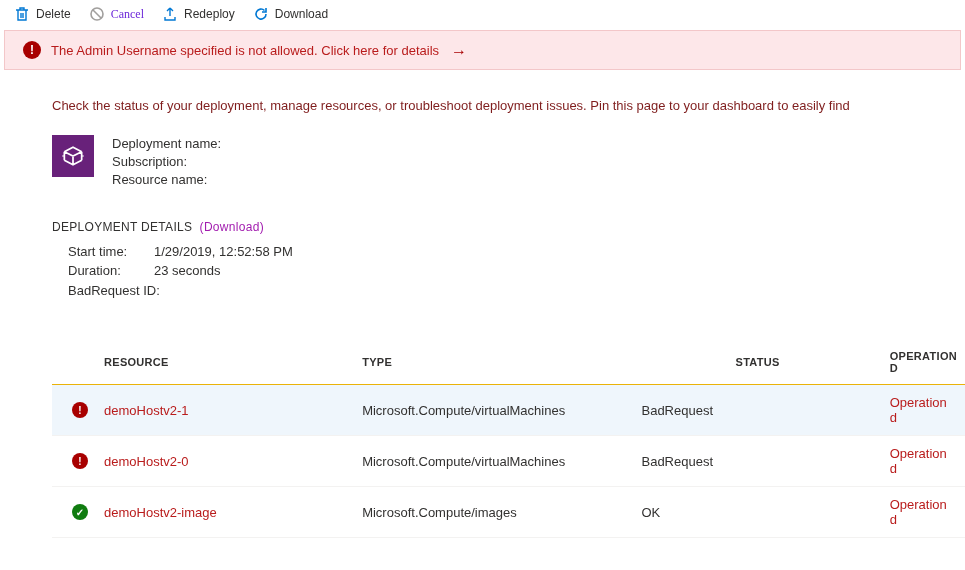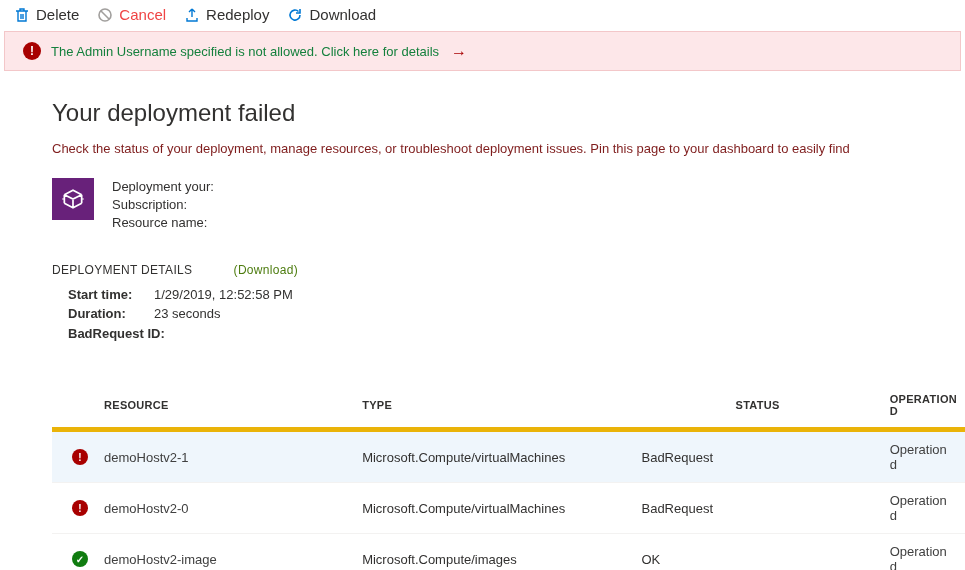--- a/index.html
+++ b/index.html
@@ -17,25 +17,26 @@
       align-items: center;
       gap: 18px;
       padding: 6px 14px 8px;
     }
     .toolbar-item {
       display: flex;
       align-items: center;
       gap: 6px;
       color: #323130;
       cursor: pointer;
-      font-size: 15px;
+      font-size: 12px;
     }
     .toolbar-item.disabled {
-      color: #ef4444;
+      color: #6d28d9;
       cursor: default;
+      font-family: Liberation Serif, serif;
     }
     .toolbar-item svg { width: 16px; height: 16px; }
     .alert-banner {
       background: #fde7e9;
       border: 1px solid #f3c7c9;
       display: flex;
       align-items: center;
       gap: 10px;
       padding: 10px 18px;
       margin: 0 4px 4px 4px;
@@ -45,21 +46,21 @@
       background: #a80000;
       border-radius: 50%;
       color: #fff;
       display: flex;
       align-items: center;
       justify-content: center;
       font-size: 12px;
       font-weight: bold;
       flex-shrink: 0;
     }
-    .alert-text { color: #15803d; }
+    .alert-text { color: #b91c1c; }
     .alert-arrow { color: #a80000; font-size: 16px; margin-left: 2px;}
     .content { padding: 24px 0 0 52px; }
     .page-title {
       font-size: 24px;
       font-weight: 400;
       color: #323130;
       margin-bottom: 14px;
     }
     .subtitle {
       font-size: 13px;
@@ -80,64 +81,64 @@
       color: #fff;
     }
     .summary-tile svg { width: 26px; height: 26px; }
     .summary-meta div { font-size: 13px; line-height: 1.4; }
     .section-header {
       font-size: 12px;
       letter-spacing: 0.3px;
       color: #323130;
       margin-bottom: 8px;
     }
-    .section-header .link { color: #4d7c0f; cursor: pointer; text-transform: none; margin-left: 34px; }
+    .section-header .link { color: #a21caf; cursor: pointer; text-transform: none; }
     .caps { text-transform: uppercase; }
     .details-block {
       margin-left: 16px;
       font-size: 13px;
       line-height: 1.5;
       margin-bottom: 40px;
     }
     .details-block .row { display: flex; gap: 8px; }
-    .details-block .lbl { min-width: 78px; font-weight: bold; }
+    .details-block .lbl { min-width: 78px; }
     table {
       width: 100%;
       border-collapse: collapse;
     }
     thead th {
       text-align: left;
       font-size: 11px;
       font-weight: 600;
       letter-spacing: 0.3px;
       text-transform: uppercase;
       padding: 10px 8px;
       color: #323130;
-      border-bottom: 5px solid #eab308;
+      border-bottom: 1px solid #eab308;
     }
     tbody td {
       padding: 10px 8px;
       font-size: 13px;
       border-bottom: 1px solid #f3f2f1;
       vertical-align: middle;
     }
     tbody tr.highlight { background: #eff6fc; }
     .status-icon {
       width: 16px; height: 16px;
       border-radius: 50%;
       display: inline-flex;
       align-items: center;
       justify-content: center;
       color: #fff;
       font-size: 10px;
       font-weight: bold;
     }
     .status-icon.err { background: #a80000; }
     .status-icon.ok  { background: #107c10; }
-    .link { color: #404040; cursor: pointer; }
+    .link { color: #b91c1c; cursor: pointer; }
     .col-status-icon { width: 42px; padding-left: 20px !important; text-align: center; }
     .col-resource { width: 260px; }
     .col-type { width: 280px; margin-left: 28px; }
     .col-status { width: 250px; text-align: center; }
   </style>
 </head>
 <body>
 
 <div class="toolbar">
   <div class="toolbar-item">
@@ -167,32 +168,31 @@
   </div>
 </div>
 
 <div class="alert-banner">
   <div class="alert-icon">!</div>
   <span class="alert-text">The Admin Username specified is not allowed. Click here for details</span>
   <span class="alert-arrow">→</span>
 </div>
 
 <div class="content">
-  <h1 class="page-title">Your deployment failed</h1>
   <div class="subtitle">Check the status of your deployment, manage resources, or troubleshoot deployment issues. Pin this page to your dashboard to easily find</div>
 
   <div class="summary-row">
     <div class="summary-tile">
       <svg viewBox="0 0 24 24" fill="none" stroke="#fff" stroke-width="1.6">
         <path d="M4 8v8M4 8l8-4 8 4M4 8l8 4 8-4M20 8v8M12 12v8M4 16l8 4 8-4"></path>
         <path d="M2 12h2M22 12h-2" stroke-width="1"></path>
       </svg>
     </div>
     <div class="summary-meta">
-      <div><span>Deployment your:</span> <span></span></div>
+      <div><span>Deployment name:</span> <span></span></div>
       <div><span>Subscription:</span> <span></span></div>
       <div><span>Resource name:</span> <span></span></div>
     </div>
   </div>
 
   <div class="section-header">
     <span class="caps">DEPLOYMENT DETAILS</span>
     &nbsp;<span class="link">(Download)</span>
   </div>
   <div class="details-block">

